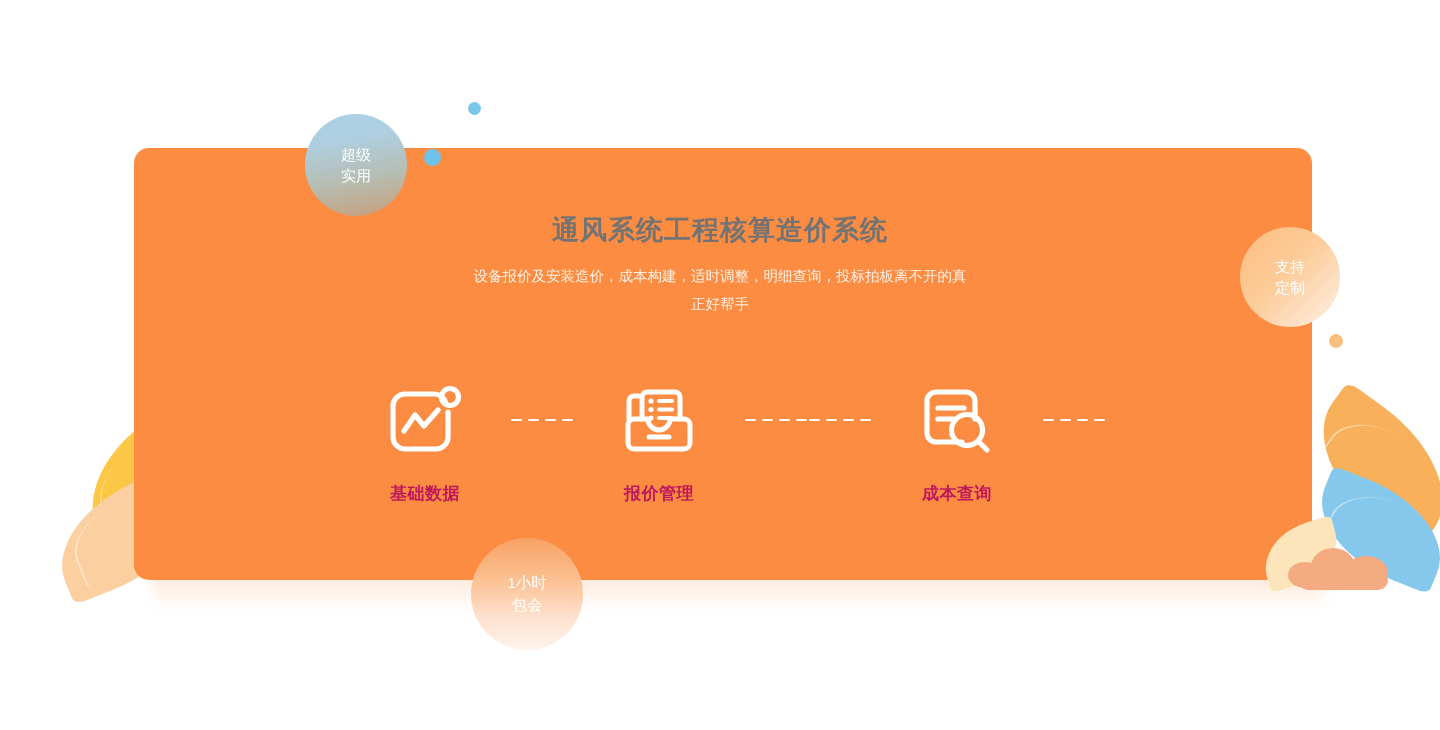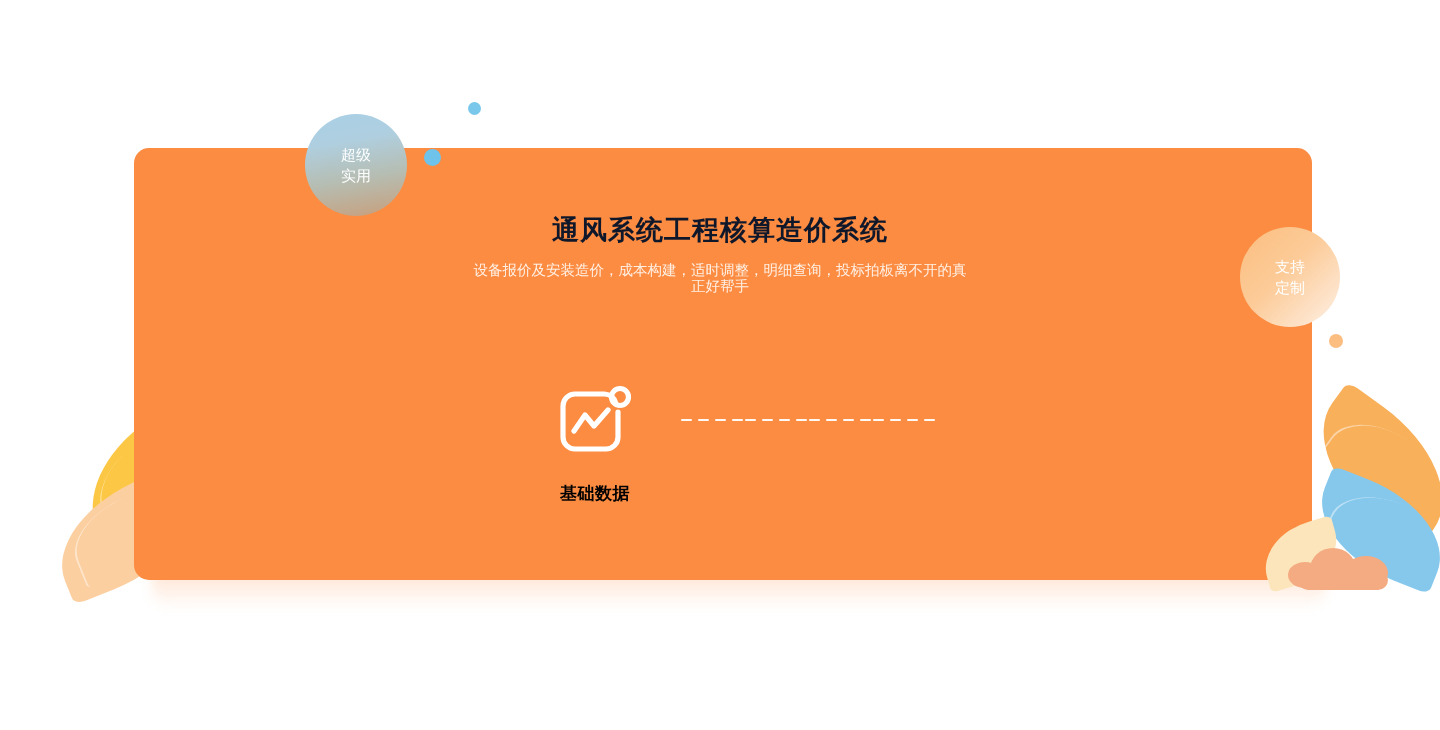--- a/index.html
+++ b/index.html
@@ -90,36 +90,36 @@
   }
   #badge-bottom{
     left:471px;top:538px;width:112px;height:112px;font-size:15.5px;
     background:linear-gradient(180deg,#F9A264 0%,#FBBE8E 35%,#FDE0CC 70%,#FEF3EB 100%);
   }
   .badge span{display:block;text-align:center;white-space:nowrap;}
 
   
   .title{
     position:absolute;left:0;top:212px;width:1440px;text-align:center;
-    color:#0f172a;font-size:27px;font-weight:bold;letter-spacing:1px;
+    color:#737373;font-size:27px;font-weight:bold;letter-spacing:1px;
   }
   .subtitle{
     position:absolute;left:470px;top:262px;width:500px;text-align:center;
-    color:#FFF0E4;font-size:14.5px;line-height:16px;
+    color:#FFF0E4;font-size:14.5px;line-height:28px;
   }
 
   
   .features{
     position:absolute;left:134px;top:372px;width:1178px;height:160px;
     display:flex;align-items:flex-start;justify-content:center;
   }
   .feature{width:170px;display:flex;flex-direction:column;align-items:center;}
   .feature .ico{height:96px;display:flex;align-items:center;justify-content:center;}
   .feature .flabel{
-    margin-top:14px;color:#000000;font-size:17px;font-weight:bold;letter-spacing:.5px;
+    margin-top:14px;color:#be185d;font-size:17px;font-weight:bold;letter-spacing:.5px;
   }
   .connector{
     width:64px;height:96px;display:flex;align-items:center;justify-content:center;gap:6px;
   }
   .connector b{display:block;width:11px;height:2.5px;background:#FFFFFF;opacity:.95;border-radius:1px;}
   svg{display:block;}
 </style>
 </head>
 <body>
 
@@ -154,20 +154,24 @@
   <div class="dot" id="dot-blue-card"></div>
   <div class="dot" id="dot-orange-right"></div>
 
   <div class="badge" id="badge-top-left">
     <span>超级</span>
     <span>实用</span>
   </div>
   <div class="badge" id="badge-right">
     <span>支持</span>
     <span>定制</span>
+  </div>
+  <div class="badge" id="badge-bottom">
+    <span>1小时</span>
+    <span>包会</span>
   </div>
 
   <div class="title">通风系统工程核算造价系统</div>
   <div class="subtitle">设备报价及安装造价，成本构建，适时调整，明细查询，投标拍板离不开的真正好帮手</div>
 
   <div class="features">
 
     <div class="feature">
       <div class="ico">
         <svg width="82" height="82" viewBox="0 0 82 82" fill="none">
@@ -179,36 +183,62 @@
       <div class="flabel">基础数据</div>
     </div>
 
     <div class="connector">
         <b></b>
         <b></b>
         <b></b>
         <b></b>
       </div>
 
-
-    <div class="connector">
-        <b></b>
-        <b></b>
-        <b></b>
-        <b></b>
-      </div>
-
-
-    <div class="connector">
-        <b></b>
-        <b></b>
-        <b></b>
-        <b></b>
-      </div>
-
+    <div class="feature">
+      <div class="ico">
+        <svg width="82" height="82" viewBox="0 0 82 82" fill="none">
+          <path d="M21 17 H16 A5 5 0 0 0 11 22 V40" stroke="#ffffff" stroke-width="5" stroke-linecap="round" fill="none"></path>
+          <path d="M24 40 V18 A5 5 0 0 1 29 13 H57 A5 5 0 0 1 62 18 V40" stroke="#ffffff" stroke-width="5" stroke-linecap="round" fill="none"></path>
+          <circle cx="33" cy="22" r="2.6" fill="#ffffff"></circle>
+          <circle cx="33" cy="30.5" r="2.6" fill="#ffffff"></circle>
+          <circle cx="33" cy="39" r="2.6" fill="#ffffff"></circle>
+          <path d="M41 22 H54 M41 30.5 H54 M41 39 H54" stroke="#ffffff" stroke-width="4.2" stroke-linecap="round"></path>
+          <path d="M10 46 A6 6 0 0 1 16 40 H30 A11 11 0 0 0 52 40 H66 A6 6 0 0 1 72 46 V64 A6 6 0 0 1 66 70 H16 A6 6 0 0 1 10 64 Z" stroke="#ffffff" stroke-width="5" stroke-linejoin="round" fill="none"></path>
+          <path d="M31 58 H51" stroke="#ffffff" stroke-width="5" stroke-linecap="round"></path>
+        </svg>
+      </div>
+      <div class="flabel">报价管理</div>
+    </div>
+
+    <div class="connector">
+        <b></b>
+        <b></b>
+        <b></b>
+        <b></b>
+      </div>
+
+
+    <div class="connector">
+        <b></b>
+        <b></b>
+        <b></b>
+        <b></b>
+      </div>
+
+    <div class="feature">
+      <div class="ico">
+        <svg width="82" height="82" viewBox="0 0 82 82" fill="none">
+          <path d="M46 63 H20 A9 9 0 0 1 11 54 V22 A9 9 0 0 1 20 13 H50 A9 9 0 0 1 59 22 V40" stroke="#ffffff" stroke-width="5.2" stroke-linecap="round" fill="none"></path>
+          <path d="M22 29 H48 M22 40 H38" stroke="#ffffff" stroke-width="5.2" stroke-linecap="round"></path>
+          <circle cx="51" cy="51" r="15.5" stroke="#ffffff" stroke-width="5.2" fill="none"></circle>
+          <path d="M62.5 62.5 L71 71" stroke="#ffffff" stroke-width="5.2" stroke-linecap="round"></path>
+        </svg>
+      </div>
+      <div class="flabel">成本查询</div>
+    </div>
 
     <div class="connector">
         <b></b>
         <b></b>
         <b></b>
         <b></b>
       </div>
 
 
   </div>

